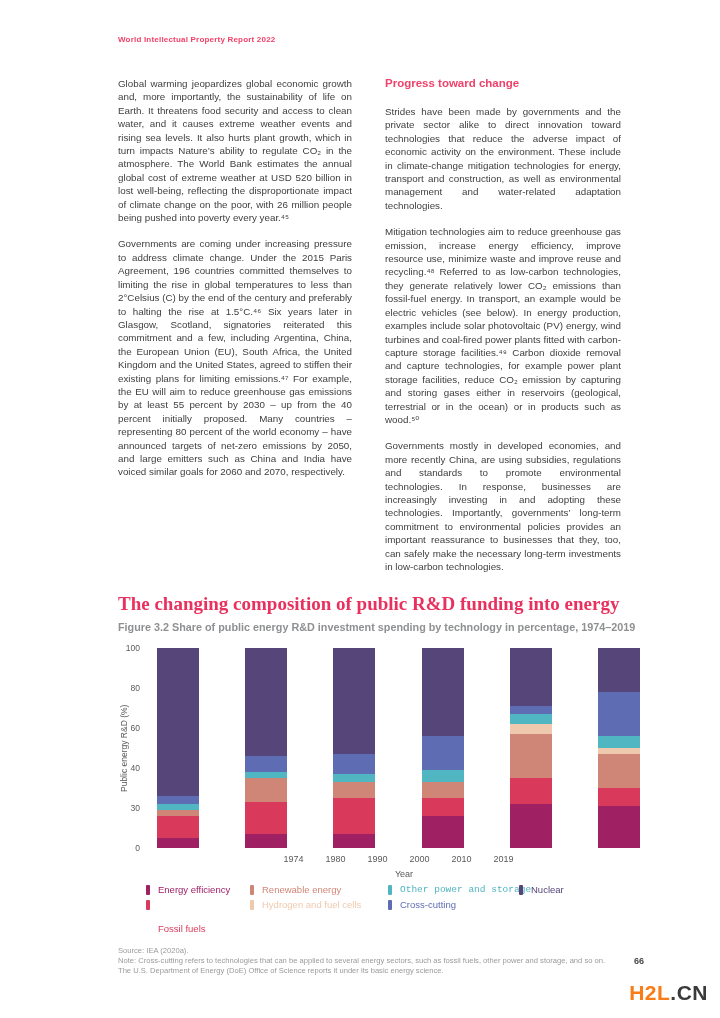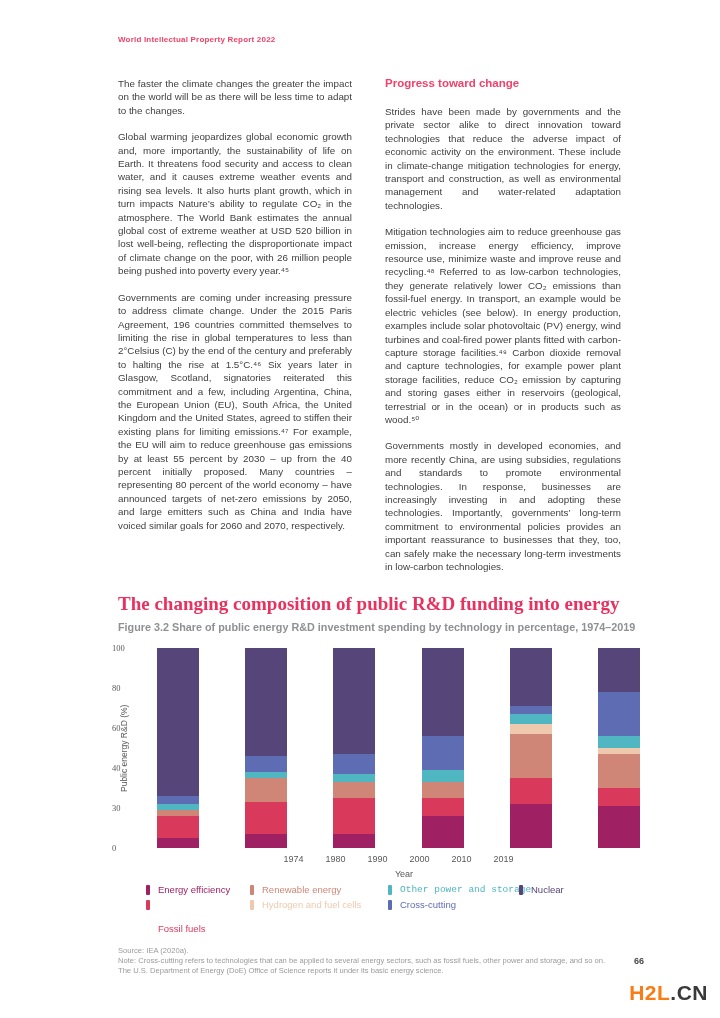--- a/index.html
+++ b/index.html
@@ -36,22 +36,22 @@
     position:absolute; top:621px; left:118px; width:560px;
     font-size:10.8px; font-weight:bold; color:#8f9092;
   }
   
   .ylabel {
     position:absolute; left:119px; top:648px; height:200px; width:12px;
     writing-mode:vertical-rl; transform:rotate(180deg);
     font-size:8.5px; color:#58595b; text-align:center;
   }
   .yaxis { position:absolute; left:112px; top:648px; width:28px; height:200px; }
-  .ytick { position:absolute; right:0; width:28px; text-align:left;
-           font-size:8.5px; color:#58595b;font-family:Liberation Serif, serif; }
+  .ytick { position:absolute; right:0; width:28px; text-align:right;
+           font-size:8.5px; color:#58595b; }
   .plot  { position:absolute; left:148px; top:648px; width:512px; height:200px; }
   .bars  { display:flex; justify-content:space-between; align-items:flex-end;
            height:200px; padding:0 20px 0 9px; }
   .bar   { width:42px; display:flex; flex-direction:column-reverse; }
   .seg   { width:42px; }
   .xlabels { position:absolute; left:148px; top:854px; width:512px;
              display:flex; justify-content:center; padding:0 20px 0 9px; }
   .xlabel  { width:42px; text-align:center; font-size:9px; color:#58595b; }
   .xaxis-title { position:absolute; left:148px; top:869px; width:512px;
                  text-align:center; font-size:9px; color:#58595b; }
@@ -81,21 +81,20 @@
 </style>
 </head>
 <body>
 
 <div class="page">
 
   <div class="running-head">World Intellectual Property Report 2022</div>
 
   <div class="columns">
     <div class="col-left">
-      <p class="body-par">The faster the climate changes the greater the impact on the world will be as there will be less time to adapt to the changes.</p>
       <p class="body-par">Global warming jeopardizes global economic growth and, more importantly, the sustainability of life on Earth. It threatens food security and access to clean water, and it causes extreme weather events and rising sea levels. It also hurts plant growth, which in turn impacts Nature’s ability to regulate CO₂ in the atmosphere. The World Bank estimates the annual global cost of extreme weather at USD 520 billion in lost well-being, reflecting the disproportionate impact of climate change on the poor, with 26 million people being pushed into poverty every year.⁴⁵</p>
       <p class="body-par">Governments are coming under increasing pressure to address climate change. Under the 2015 Paris Agreement, 196 countries committed themselves to limiting the rise in global temperatures to less than 2°Celsius (C) by the end of the century and preferably to halting the rise at 1.5°C.⁴⁶ Six years later in Glasgow, Scotland, signatories reiterated this commitment and a few, including Argentina, China, the European Union (EU), South Africa, the United Kingdom and the United States, agreed to stiffen their existing plans for limiting emissions.⁴⁷ For example, the EU will aim to reduce greenhouse gas emissions by at least 55 percent by 2030 – up from the 40 percent initially proposed. Many countries – representing 80 percent of the world economy – have announced targets of net-zero emissions by 2050, and large emitters such as China and India have voiced similar goals for 2060 and 2070, respectively.</p>
     </div>
     <div class="col-right">
       <div class="right-heading">Progress toward change</div>
       <p class="body-par">Strides have been made by governments and the private sector alike to direct innovation toward technologies that reduce the adverse impact of economic activity on the environment. These include in climate-change mitigation technologies for energy, transport and construction, as well as environmental management and water-related adaptation technologies.</p>
       <p class="body-par">Mitigation technologies aim to reduce greenhouse gas emission, increase energy efficiency, improve resource use, minimize waste and improve reuse and recycling.⁴⁸ Referred to as low-carbon technologies, they generate relatively lower CO₂ emissions than fossil-fuel energy. In transport, an example would be electric vehicles (see below). In energy production, examples include solar photovoltaic (PV) energy, wind turbines and coal-fired power plants fitted with carbon-capture storage facilities.⁴⁹ Carbon dioxide removal and capture technologies, for example power plant storage facilities, reduce CO₂ emission by capturing and storing gases either in reservoirs (geological, terrestrial or in the ocean) or in products such as wood.⁵⁰</p>
       <p class="body-par">Governments mostly in developed economies, and more recently China, are using subsidies, regulations and standards to promote environmental technologies. In response, businesses are increasingly investing in and adopting these technologies. Importantly, governments’ long-term commitment to environmental policies provides an important reassurance to businesses that they, too, can safely make the necessary long-term investments in low-carbon technologies.</p>
     </div>
   </div>

